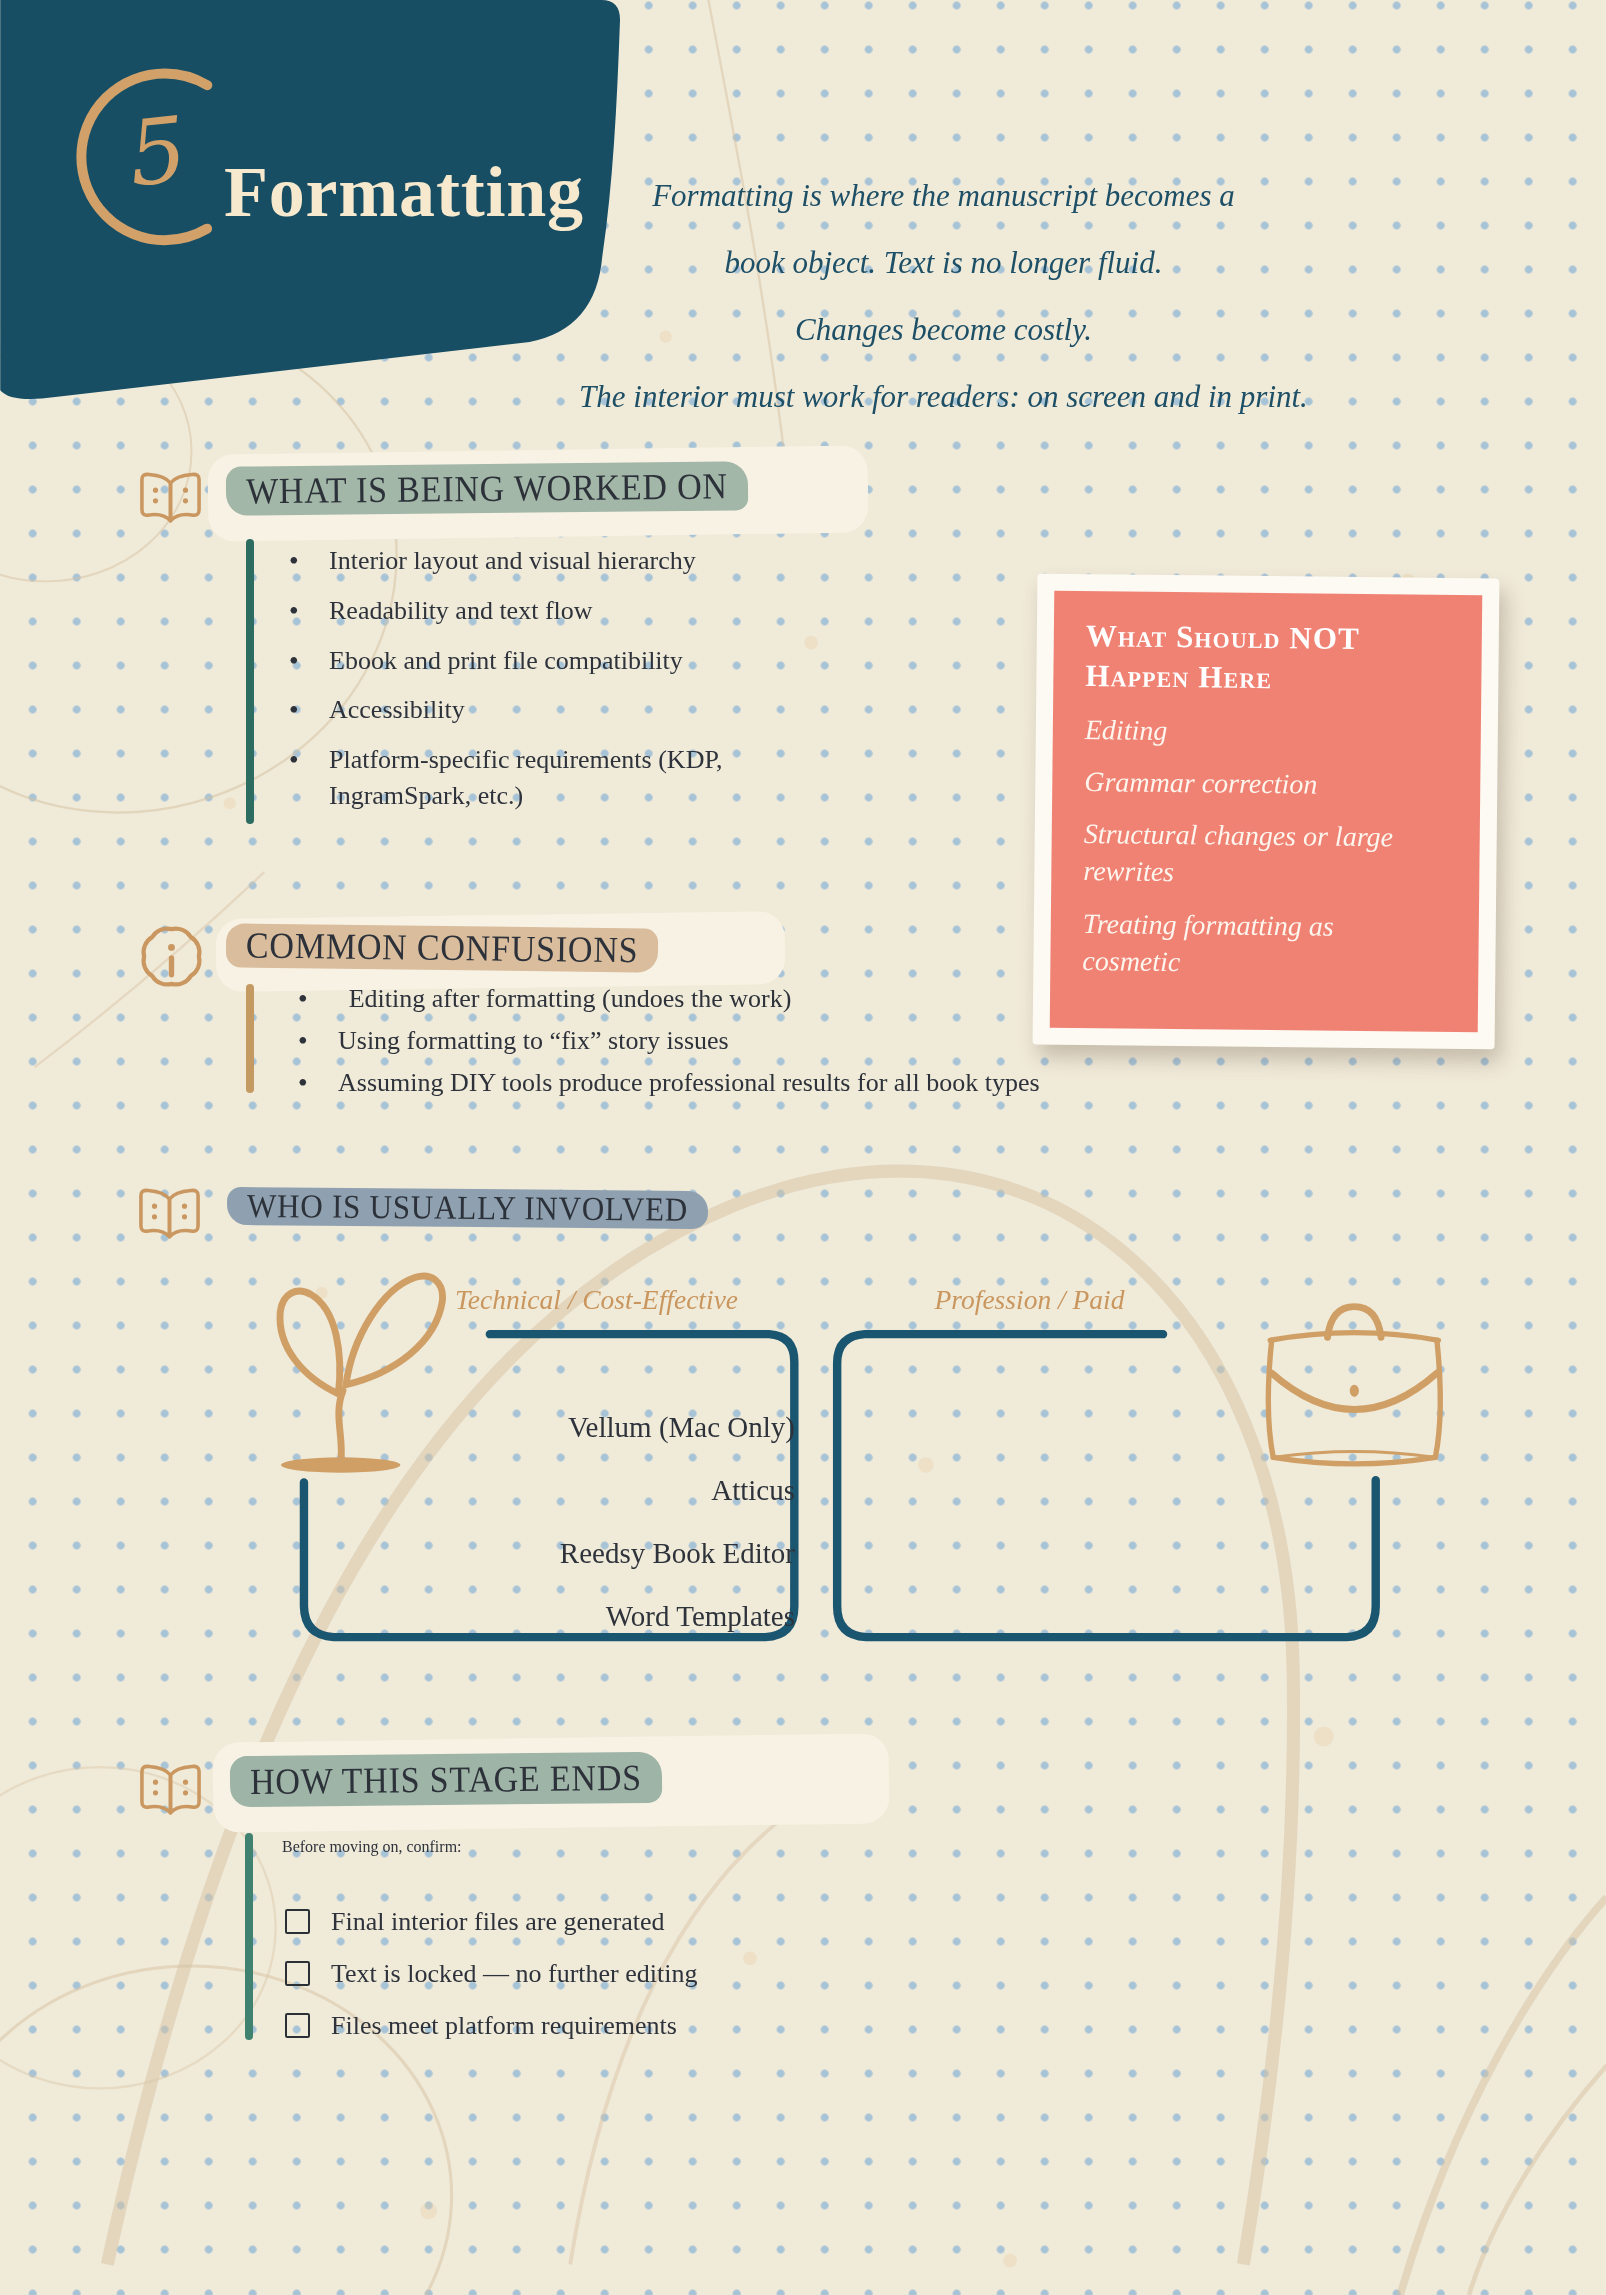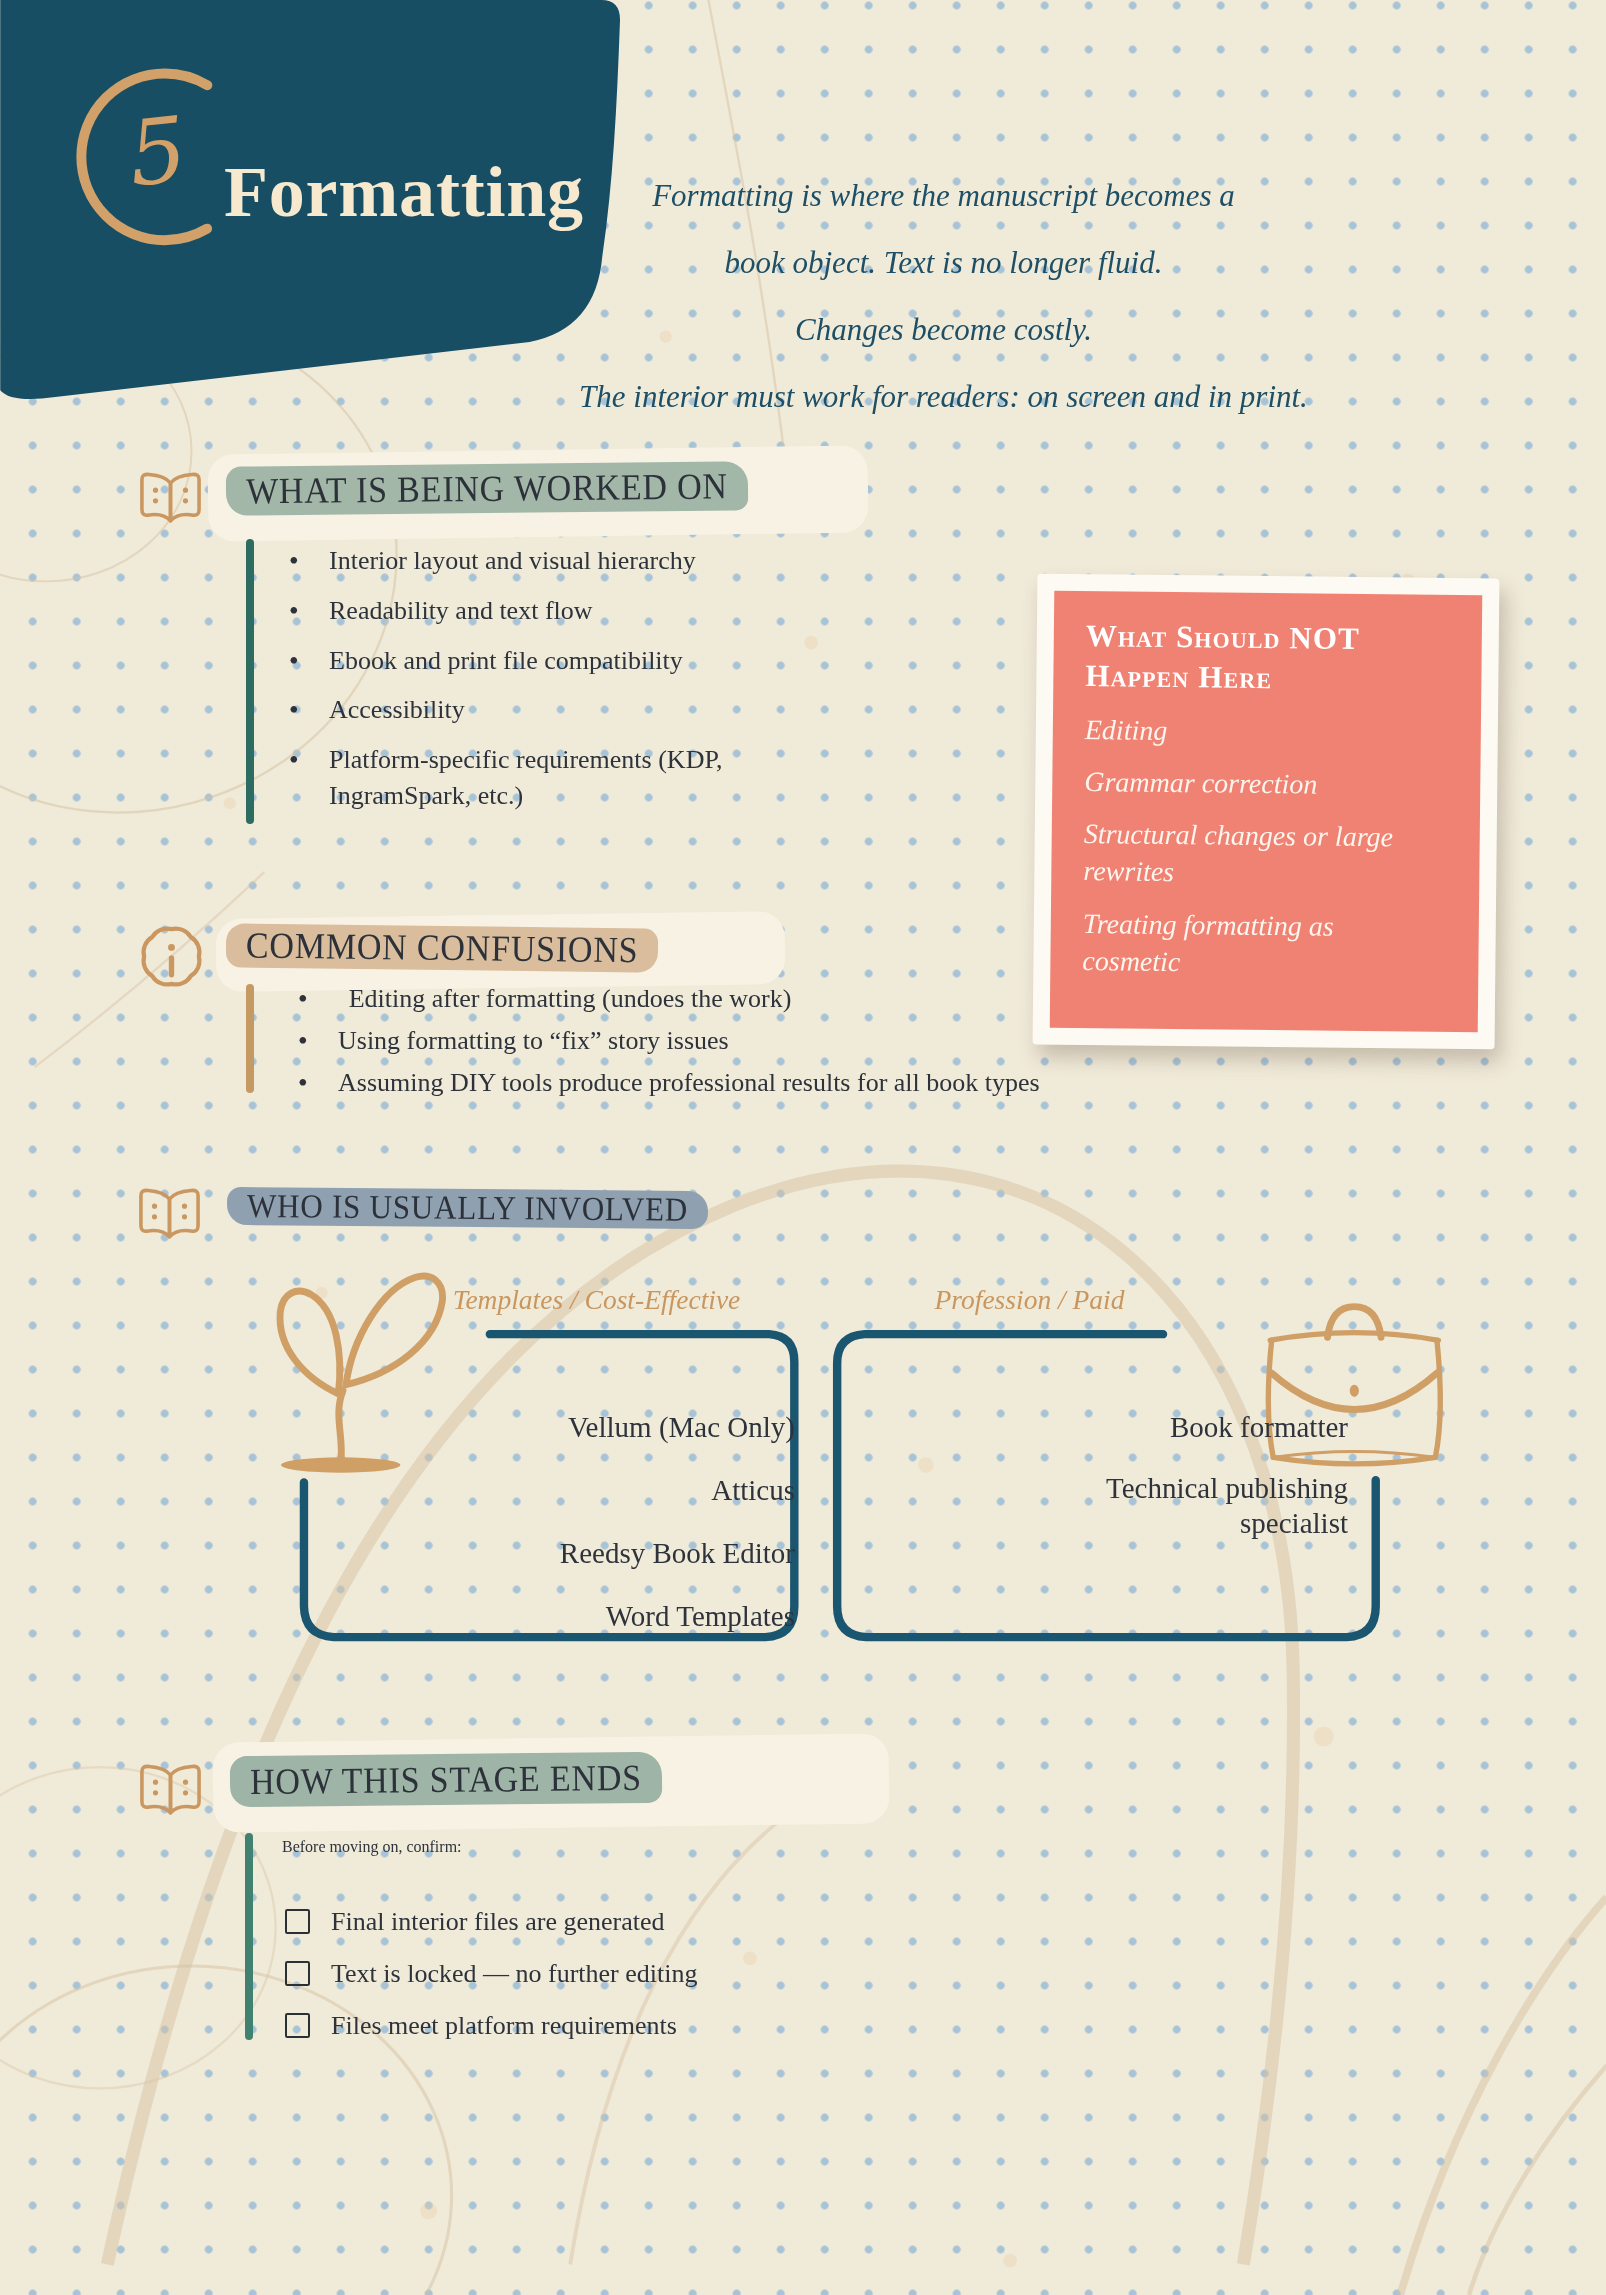--- a/index.html
+++ b/index.html
@@ -195,32 +195,28 @@
     <li>Assuming DIY tools produce professional results for all book types</li>
   </ul>
 
   <svg class="icon-abs" style="left:135px;top:1184px" width="69" height="60" viewBox="0 0 96 84">
       <use href="#book"></use>
     </svg>
   <div class="hl bluegrey" style="left:227px;top:1189px;height:38px;font-size:31px">
     <span>WHO IS USUALLY INVOLVED</span>
   </div>
 
-  <div class="tool-label" style="left:413px;top:1284px">Templates / Cost-Effective</div>
+  <div class="tool-label" style="left:413px;top:1284px">Technical / Cost-Effective</div>
   <div class="tool-label" style="left:846px;top:1284px">Profession / Paid</div>
 
   <ul class="toolbox" style="left:308px;top:1408px;width:487px">
     <li>Vellum (Mac Only)</li>
     <li>Atticus</li>
     <li>Reedsy Book Editor</li>
     <li>Word Templates</li>
-  </ul>
-  <ul class="toolbox" style="left:866px;top:1408px;width:482px">
-    <li>Book formatter</li>
-    <li><span class="wrapspan">Technical publishing specialist</span></li>
   </ul>
 
   <svg class="icon-abs" style="left:136px;top:1760px" width="69" height="60" viewBox="0 0 96 84">
       <use href="#book"></use>
     </svg>
   <div class="halo" style="left:213px;top:1738px;width:676px;height:90px"></div>
   <div class="hl sage2" style="left:230px;top:1754px;height:51px">
     <span>HOW THIS STAGE ENDS</span>
   </div>
   <div class="vline" style="left:245px;top:1833px;height:207px;background:#40826f"></div>

